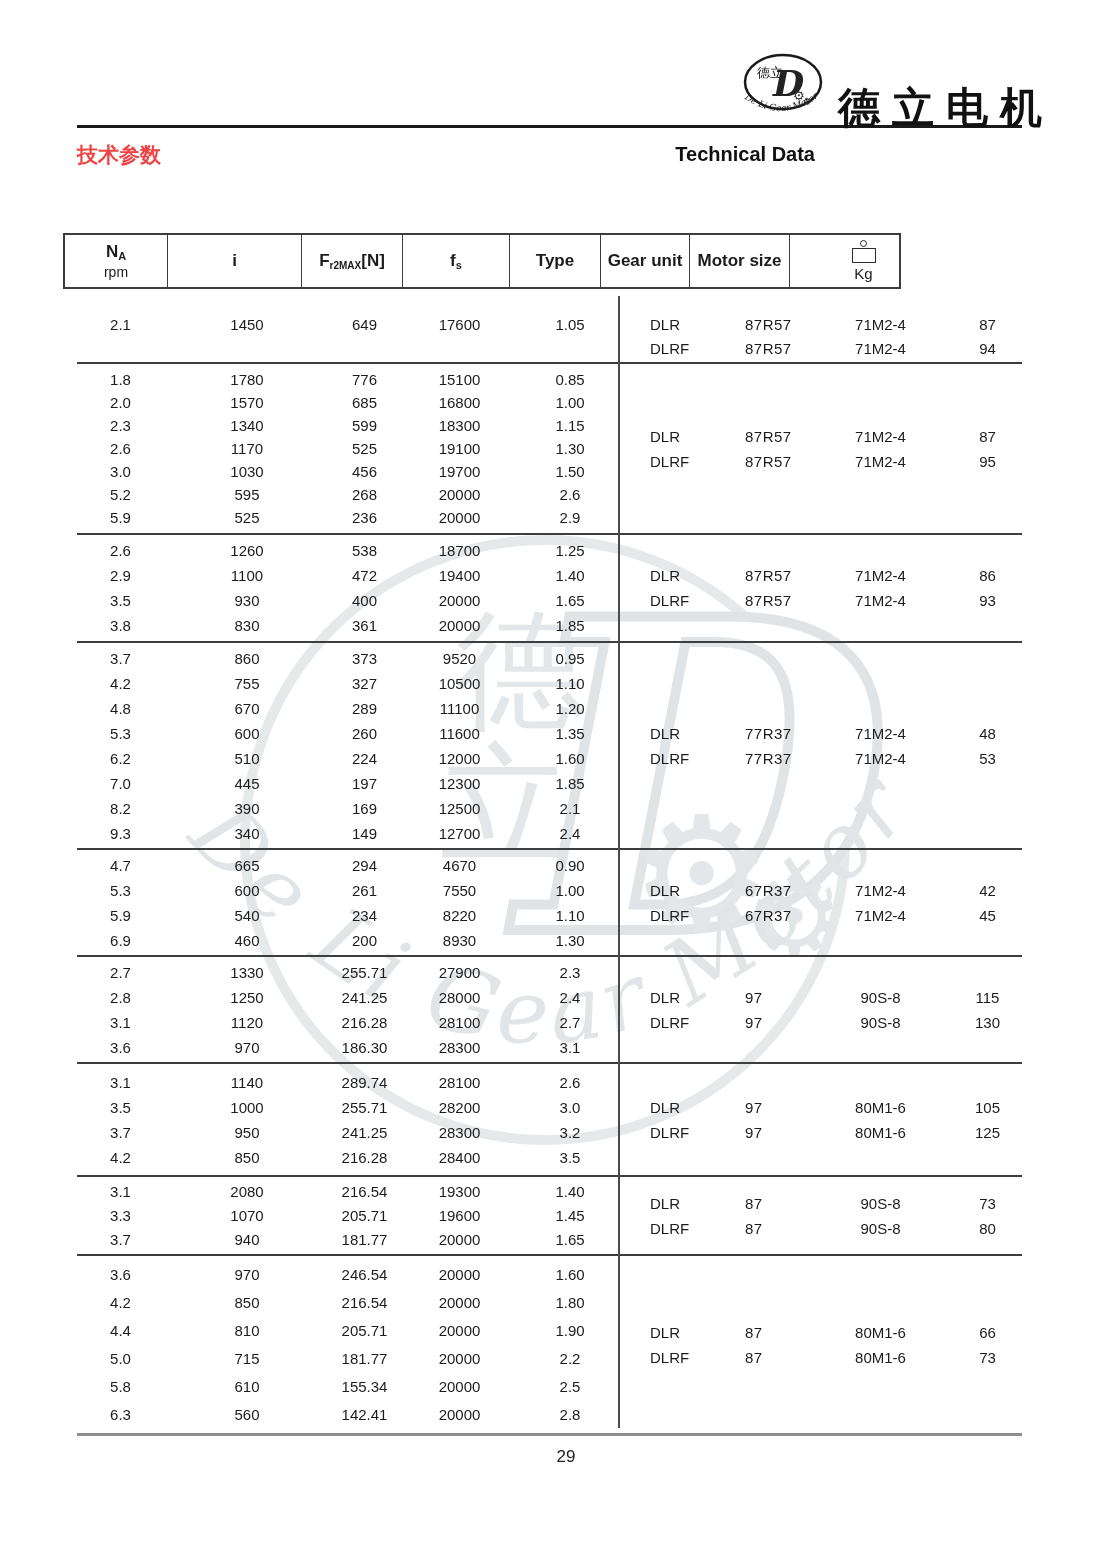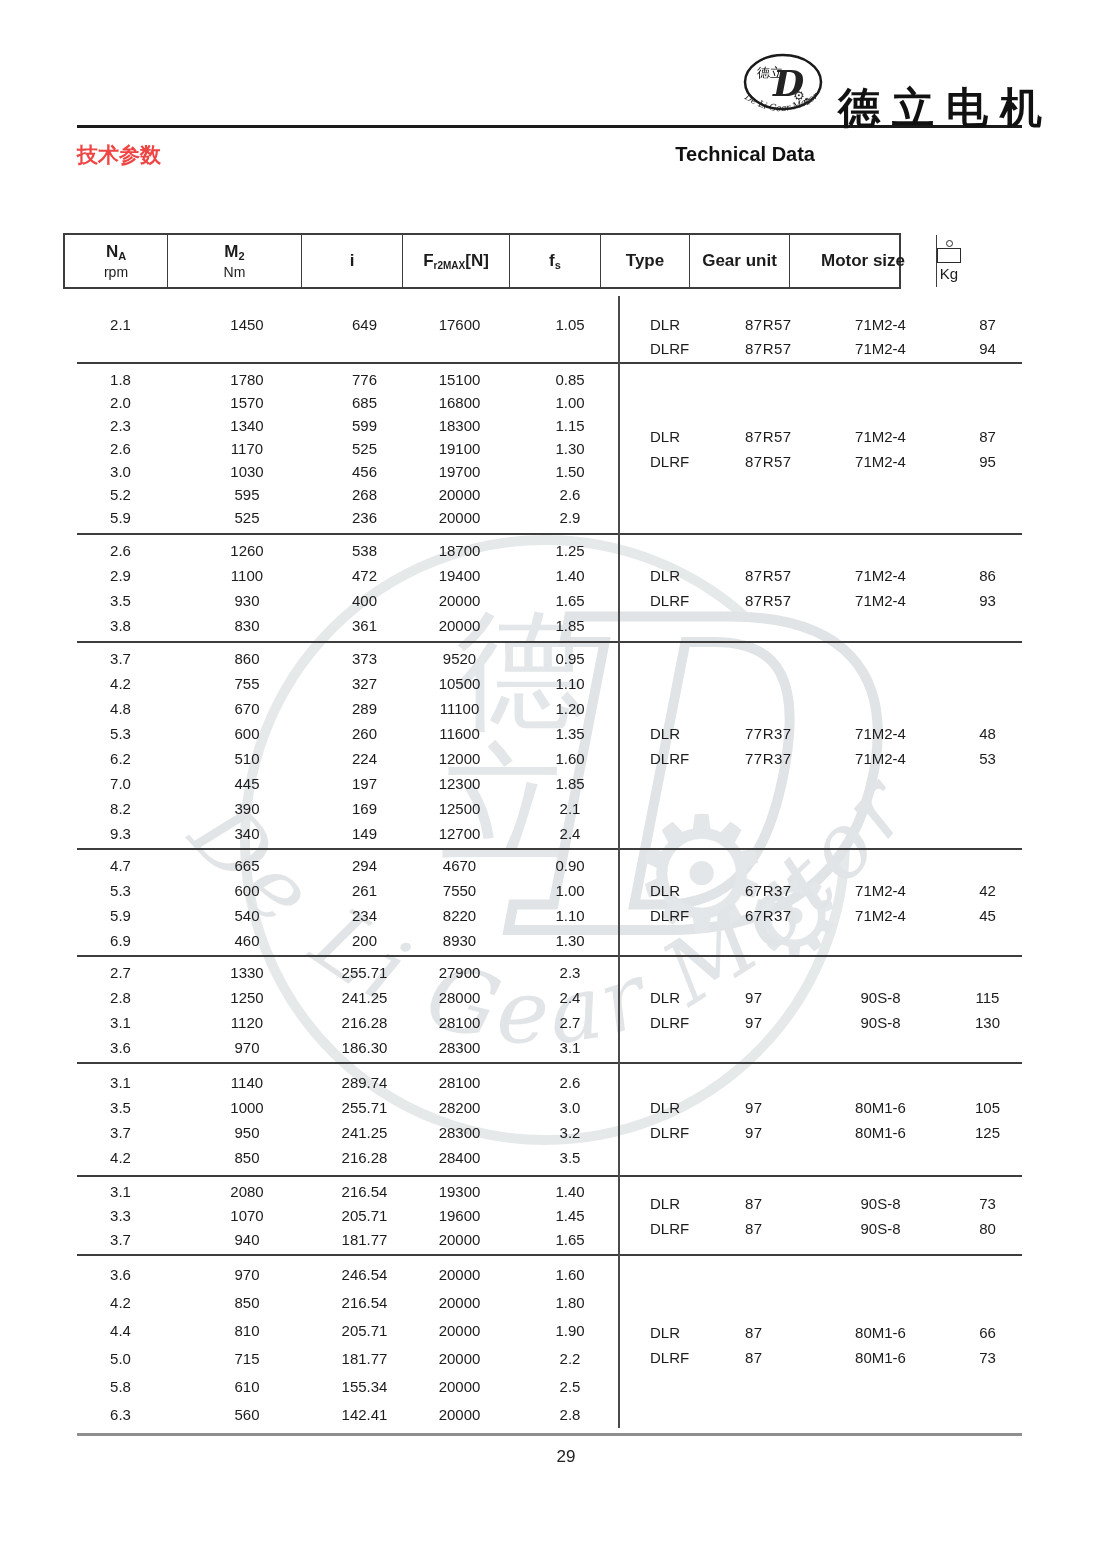--- a/index.html
+++ b/index.html
@@ -116,24 +116,20 @@
   <div class="title-cn">技术参数</div>
   <div class="title-en">Technical Data</div>
 
 
   <div class="thead">
     <div class="th">
       <div class="th-main"><span>N</span><sub>A</sub></div>
       <div class="th-unit">rpm</div>
     </div>
     <div class="th">
-      <div class="th-main"><span>M</span><sub>2</sub></div>
-      <div class="th-unit">Nm</div>
-    </div>
-    <div class="th">
       <div class="th-main"><span>i</span></div>
     </div>
     <div class="th">
       <div class="th-main"><span>F</span><sub class="long">r2MAX</sub><span>[N]</span></div>
     </div>
     <div class="th">
       <div class="th-main"><span>f</span><sub>s</sub></div>
     </div>
     <div class="th">
       <div class="th-main"><span>Type</span></div>

